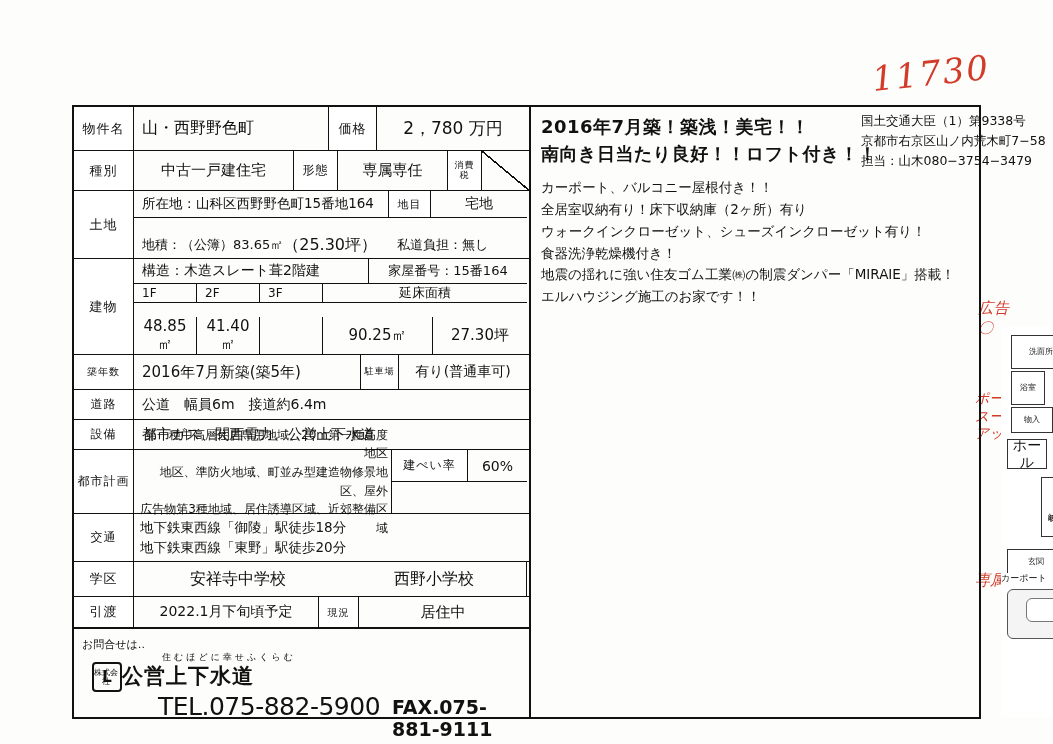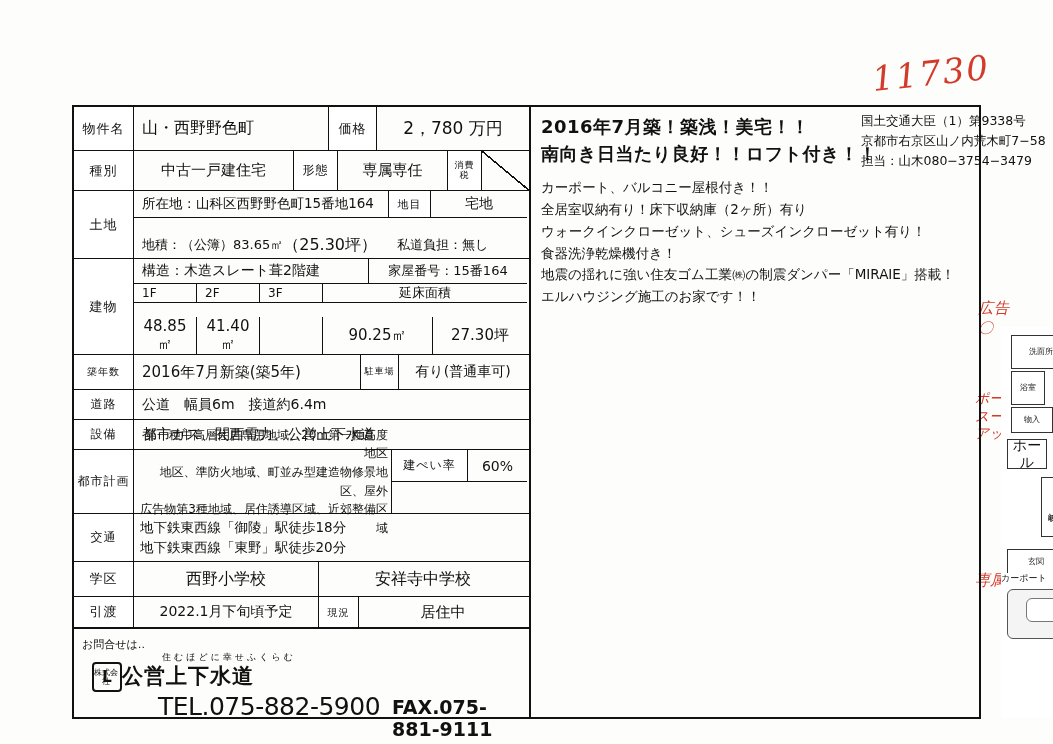--- a/index.html
+++ b/index.html
@@ -222,22 +222,22 @@
           <span style="white-space:pre-line">交通</span>
         </div>
         <div class="cell last" style="width:393px;flex-direction:column;align-items:flex-start;justify-content:center;padding-left:6px;font-size:13.5px;line-height:1.45">
           <span>地下鉄東西線「御陵」駅徒歩18分</span>
           <span>地下鉄東西線「東野」駅徒歩20分</span>
         </div>
       </div>
 
       <div class="row" style="height:35px">
         <div class="cell lab" style="width:60px;font-size:13px">学区</div>
+        <div class="cell last" style="width:208px;font-size:16px">安祥寺中学校</div>
         <div class="cell" style="width:185px;font-size:16px">西野小学校</div>
-        <div class="cell last" style="width:208px;font-size:16px">安祥寺中学校</div>
       </div>
 
       <div class="row" style="height:32px;border-bottom:2px solid #111">
         <div class="cell lab" style="width:60px;font-size:13px">引渡</div>
         <div class="cell" style="width:185px;font-size:14px">2022.1月下旬頃予定</div>
         <div class="cell lab" style="width:40px;font-size:10px;line-height:1.1">現況</div>
         <div class="cell last" style="width:168px;font-size:15px">居住中</div>
       </div>
 
       <div class="footer">

